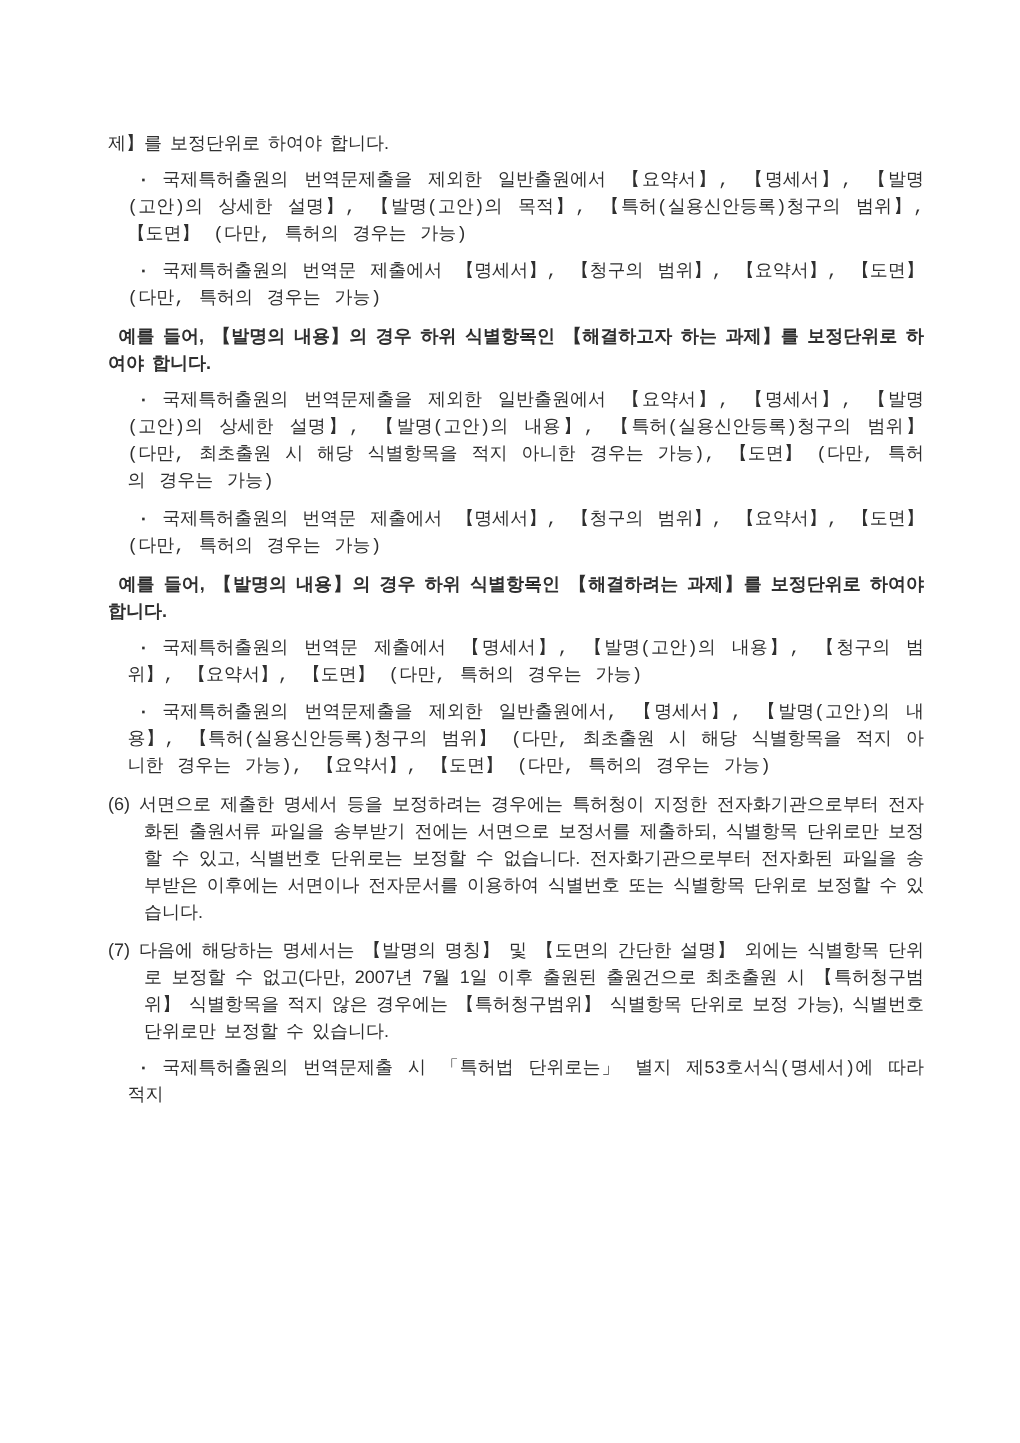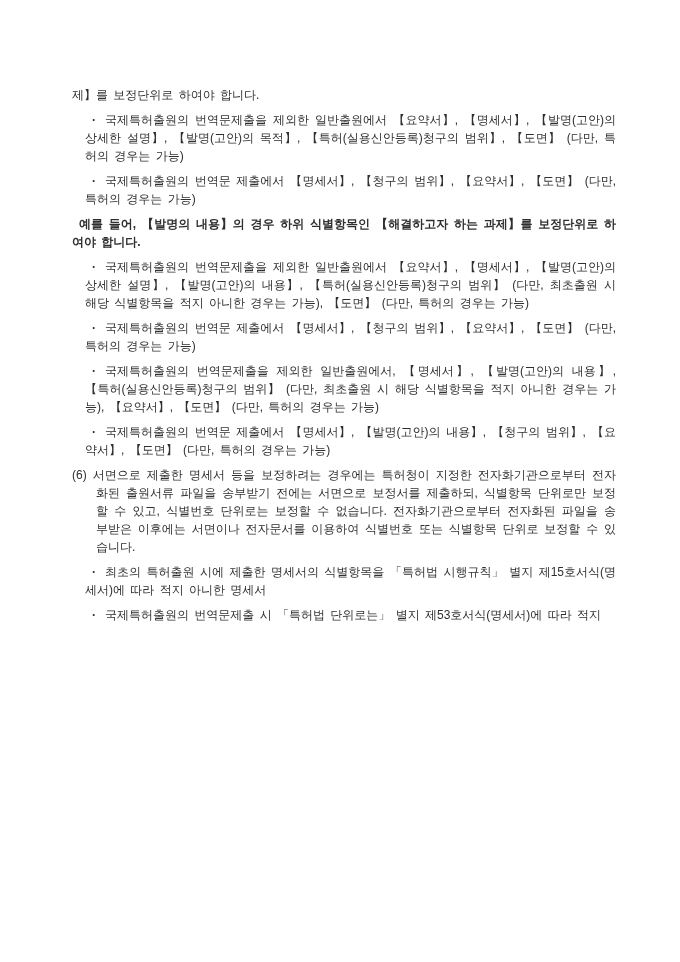--- a/index.html
+++ b/index.html
@@ -25,21 +25,21 @@
   }
   .page p {
     margin: 0 0 7px 0;
     text-align: justify;
     word-spacing: 2px;
     letter-spacing: 0px;
   }
   
   .cont { margin-left: 16px; }
   
-  .bullet { padding-left: 13px; text-indent: 7px; }
+  .bullet { padding-left: 13px; text-indent: 7px; font-family: Liberation Mono, monospace; }
   .bullet .glyph { margin-right: 9px; font-weight: bold; }
   
   .hang-lg { padding-left: 28px; text-indent: -28px; }
   .hang-lg .label { margin-right: 7px; }
   
   .hang-sm { padding-left: 24px; text-indent: -24px; }
   .hang-sm .label { margin-right: 6px; }
   
   .example { margin-left: 16px; text-indent: 7px; font-weight: bold; }
 </style>
@@ -55,25 +55,26 @@
   <p class="bullet"><span class="glyph">·</span><span>국제특허출원의 번역문 제출에서 【명세서】, 【청구의 범위】, 【요약서】, 【도면】 (다만, 특허의 경우는 가능)</span></p>
 
 
   <p class="example"><span>예를 들어, 【발명의 내용】의 경우 하위 식별항목인 【해결하고자 하는 과제】를 보정단위로 하여야 합니다.</span></p>
 
   <p class="bullet"><span class="glyph">·</span><span>국제특허출원의 번역문제출을 제외한 일반출원에서 【요약서】, 【명세서】, 【발명(고안)의 상세한 설명】, 【발명(고안)의 내용】, 【특허(실용신안등록)청구의 범위】 (다만, 최초출원 시 해당 식별항목을 적지 아니한 경우는 가능), 【도면】 (다만, 특허의 경우는 가능)</span></p>
 
   <p class="bullet"><span class="glyph">·</span><span>국제특허출원의 번역문 제출에서 【명세서】, 【청구의 범위】, 【요약서】, 【도면】 (다만, 특허의 경우는 가능)</span></p>
 
 
+  <p class="example"><span>예를 들어, 【발명의 내용】의 경우 하위 식별항목인 【해결하려는 과제】를 보정단위로 하여야 합니다.</span></p>
+
+  <p class="bullet"><span class="glyph">·</span><span>국제특허출원의 번역문 제출에서 【명세서】, 【발명(고안)의 내용】, 【청구의 범위】, 【요약서】, 【도면】 (다만, 특허의 경우는 가능)</span></p>
 
   <p class="bullet"><span class="glyph">·</span><span>국제특허출원의 번역문제출을 제외한 일반출원에서, 【명세서】, 【발명(고안)의 내용】, 【특허(실용신안등록)청구의 범위】 (다만, 최초출원 시 해당 식별항목을 적지 아니한 경우는 가능), 【요약서】, 【도면】 (다만, 특허의 경우는 가능)</span></p>
 
-  <p class="bullet"><span class="glyph">·</span><span>국제특허출원의 번역문 제출에서 【명세서】, 【발명(고안)의 내용】, 【청구의 범위】, 【요약서】, 【도면】 (다만, 특허의 경우는 가능)</span></p>
-
   <p class="hang-sm"><span class="label">(6)</span><span>서면으로 제출한 명세서 등을 보정하려는 경우에는 특허청이 지정한 전자화기관으로부터 전자화된 출원서류 파일을 송부받기 전에는 서면으로 보정서를 제출하되, 식별항목 단위로만 보정할 수 있고, 식별번호 단위로는 보정할 수 없습니다. 전자화기관으로부터 전자화된 파일을 송부받은 이후에는 서면이나 전자문서를 이용하여 식별번호 또는 식별항목 단위로 보정할 수 있습니다.</span></p>
 
+  <p class="hang-sm"><span class="label">(7)</span><span>다음에 해당하는 명세서는 【발명의 명칭】 및 【도면의 간단한 설명】 외에는 식별항목 단위로 보정할 수 없고(다만, 2007년 7월 1일 이후 출원된 출원건으로 최초출원 시 【특허청구범위】 식별항목을 적지 않은 경우에는 【특허청구범위】 식별항목 단위로 보정 가능), 식별번호 단위로만 보정할 수 있습니다.</span></p>
 
-  <p class="bullet"><span class="glyph">·</span><span>최초의 특허출원 시에 제출한 명세서의 식별항목을 「특허법 시행규칙」 별지 제15호서식(명세서)에 따라 적지 아니한 명세서</span></p>
 
   <p class="bullet"><span class="glyph">·</span><span>국제특허출원의 번역문제출 시 「특허법 단위로는」 별지 제53호서식(명세서)에 따라 적지</span></p>
 
 </div>
 
 </body></html>

